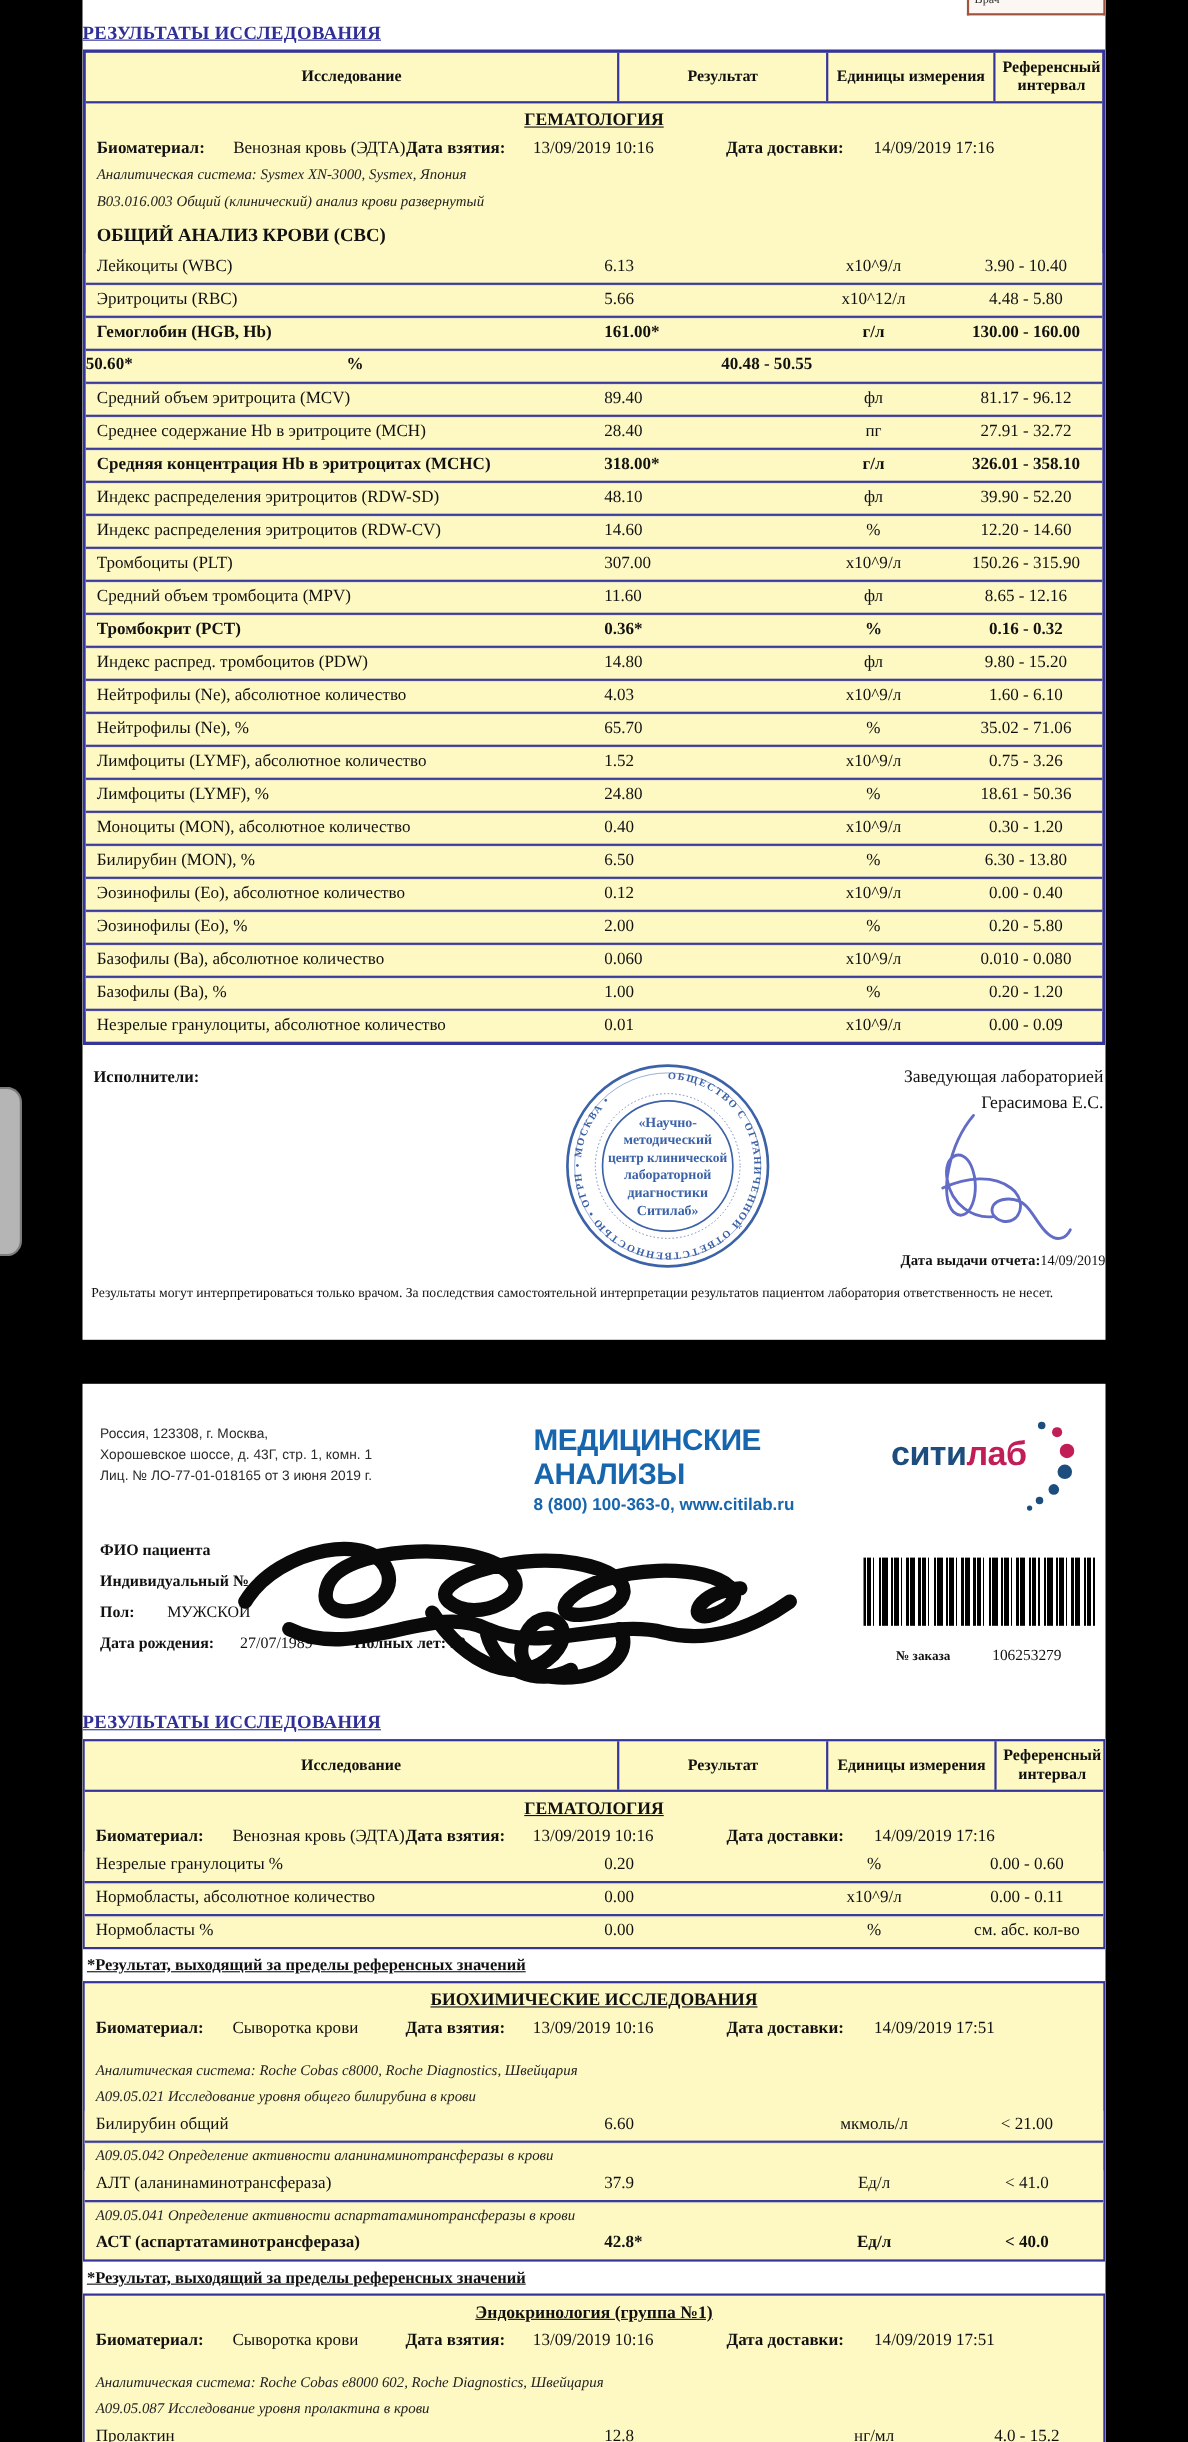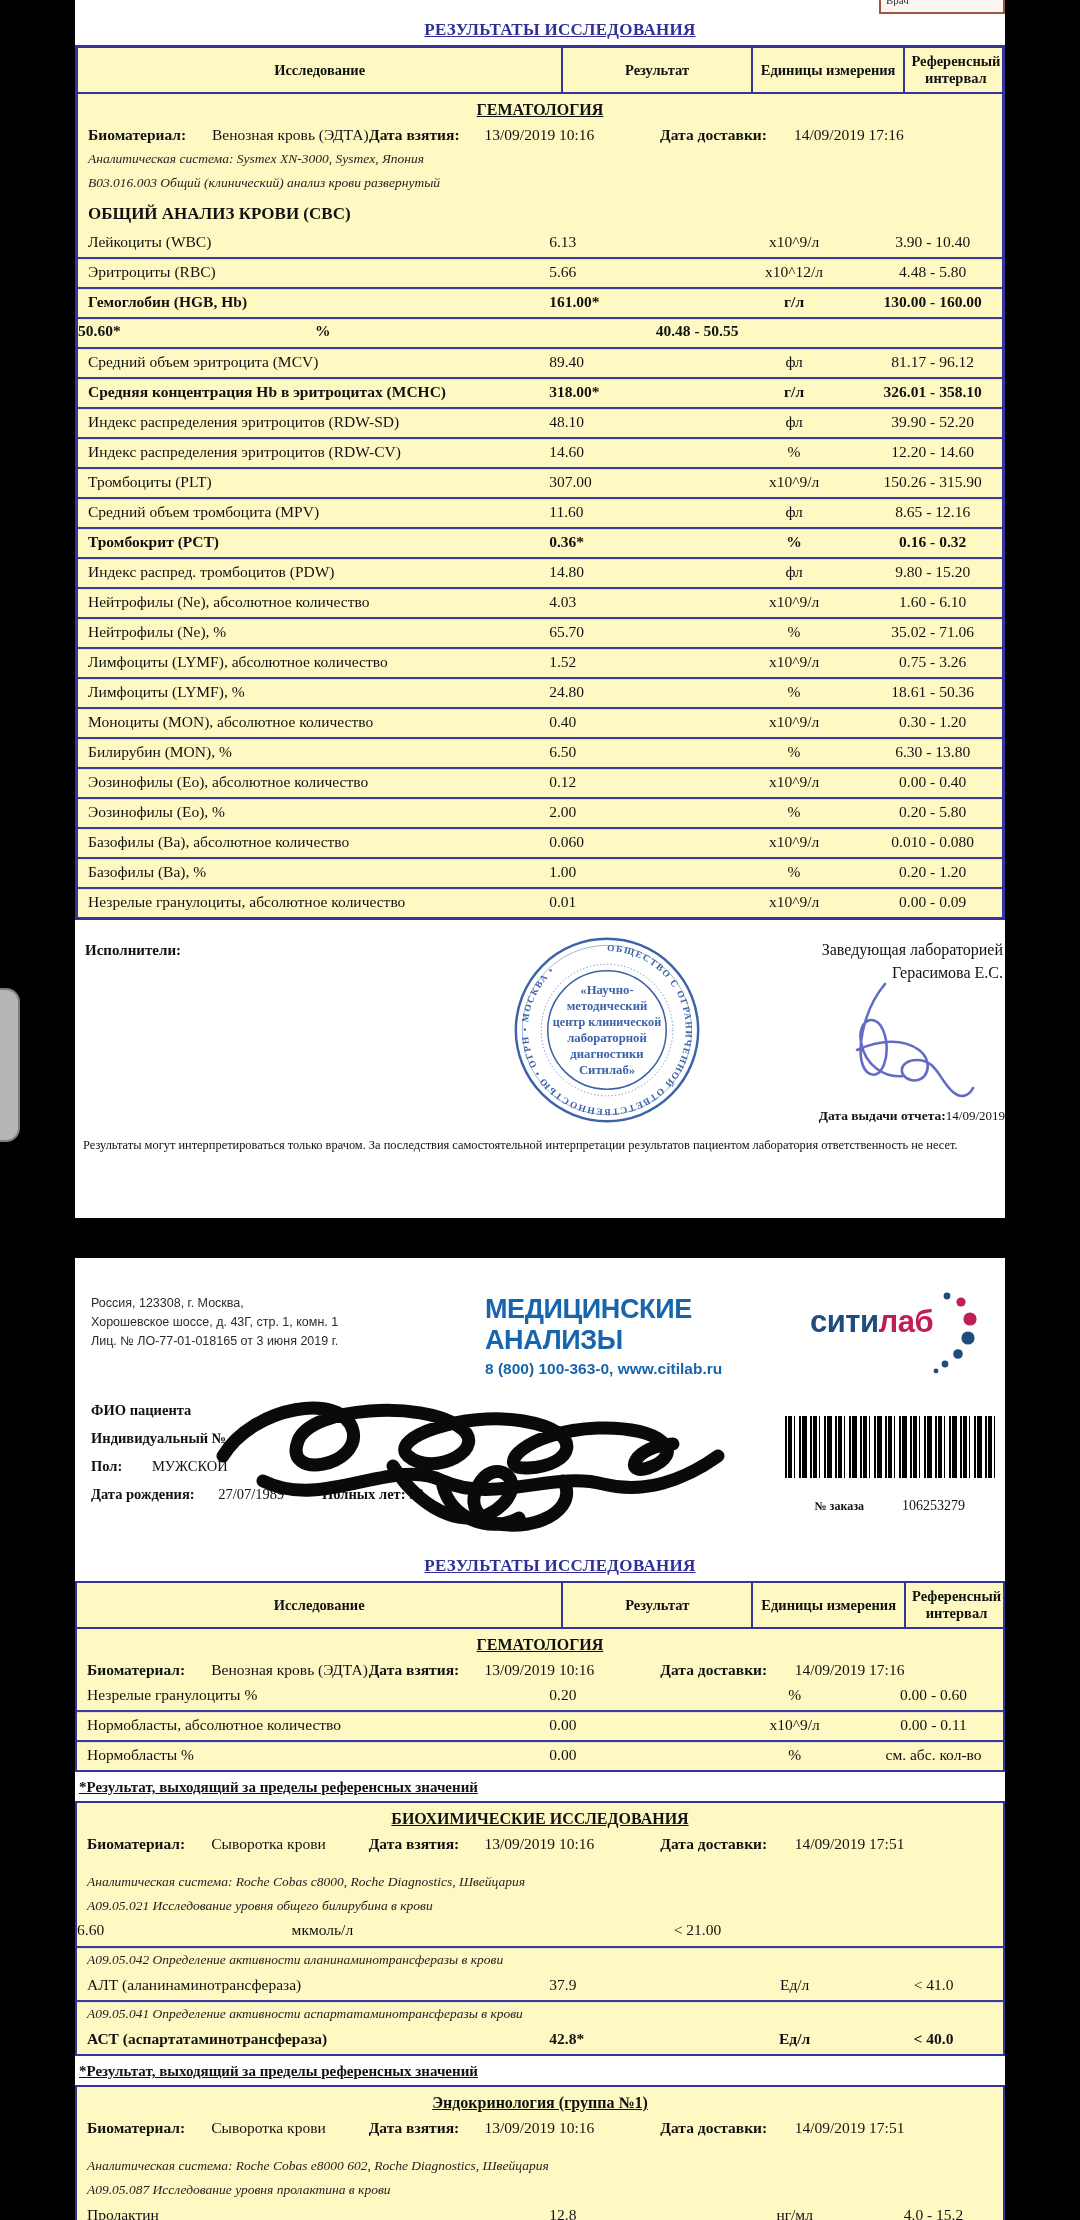--- a/index.html
+++ b/index.html
@@ -13,22 +13,22 @@
   
   .side-pill{position:absolute;left:0;top:988px;width:18px;height:150px;background:#b5b5b5;
              border:2px solid #7d7d7d;border-left:none;border-radius:0 14px 14px 0;z-index:5;}
 
   
   .doctor-box{position:absolute;top:0;right:0;width:122px;height:12px;border:2px solid #a1543f;
               border-top:none;background:#fdf7f3;overflow:hidden;}
   .doctor-box span{display:block;font-size:11px;margin-top:-6px;padding-left:5px;color:#333;}
 
   
-  .rtitle{margin-top:20px;text-align:center;color:#2f2f96;font-size:17px;font-weight:600;
-          text-decoration:underline;letter-spacing:.3px;margin-left:40px;}
+  .rtitle{margin-top:20px;color:#2f2f96;font-size:17px;font-weight:600;
+          text-decoration:underline;letter-spacing:.3px;}
 
   
   .rtable{margin:5px 0 0 0;border:3px solid #34349a;background:#fef9c3;}
   .rtable2{border-width:2.5px;}
   .trow{display:flex;align-items:baseline;font-size:15.5px;}
   .thead{align-items:stretch;border-bottom:2.5px solid #34349a;font-weight:bold;min-height:44px;}
   .th{display:flex;align-items:center;justify-content:center;text-align:center;
       font-size:14.5px;padding:3px 6px;line-height:1.15;}
   .th:nth-child(1){flex:0 0 51%;}
   .th:nth-child(2){flex:0 0 19%;}
@@ -156,20 +156,26 @@
           <div class="cell-v">50.60*</div>
           <div class="cell-u">%</div>
           <div class="cell-r">40.48 - 50.55</div>
         </div>
         <div class="trow tr-result">
           <div class="cell-n">Средний объем эритроцита (MCV)</div>
           <div class="cell-v">89.40</div>
           <div class="cell-u">фл</div>
           <div class="cell-r">81.17 - 96.12</div>
         </div>
+        <div class="trow tr-result">
+          <div class="cell-n">Среднее содержание Hb в эритроците (MCH)</div>
+          <div class="cell-v">28.40</div>
+          <div class="cell-u">пг</div>
+          <div class="cell-r">27.91 - 32.72</div>
+        </div>
         <div class="trow tr-result rbold">
           <div class="cell-n">Средняя концентрация Hb в эритроцитах (MCHC)</div>
           <div class="cell-v">318.00*</div>
           <div class="cell-u">г/л</div>
           <div class="cell-r">326.01 - 358.10</div>
         </div>
         <div class="trow tr-result">
           <div class="cell-n">Индекс распределения эритроцитов (RDW-SD)</div>
           <div class="cell-v">48.10</div>
           <div class="cell-u">фл</div>
@@ -424,20 +430,21 @@
           <span class="bio-l">Биоматериал:</span>
           <span class="bio-v">Сыворотка крови</span>
           <span class="bio-tl">Дата взятия:</span>
           <span class="bio-tv">13/09/2019 10:16</span>
           <span class="bio-dl">Дата доставки:</span>
           <span class="bio-dv">14/09/2019 17:51</span>
         </div>
         <div class="trow tnote sp">Аналитическая система: Roche Cobas c8000, Roche Diagnostics, Швейцария</div>
         <div class="trow tnote">А09.05.021 Исследование уровня общего билирубина в крови</div>
         <div class="trow tr-result">
+          <div class="cell-n">Билирубин общий</div>
           <div class="cell-v">6.60</div>
           <div class="cell-u">мкмоль/л</div>
           <div class="cell-r">&lt; 21.00</div>
         </div>
         <div class="trow tnote">А09.05.042 Определение активности аланинаминотрансферазы в крови</div>
         <div class="trow tr-result">
           <div class="cell-n">АЛТ (аланинаминотрансфераза)</div>
           <div class="cell-v">37.9</div>
           <div class="cell-u">Ед/л</div>
           <div class="cell-r">&lt; 41.0</div>

